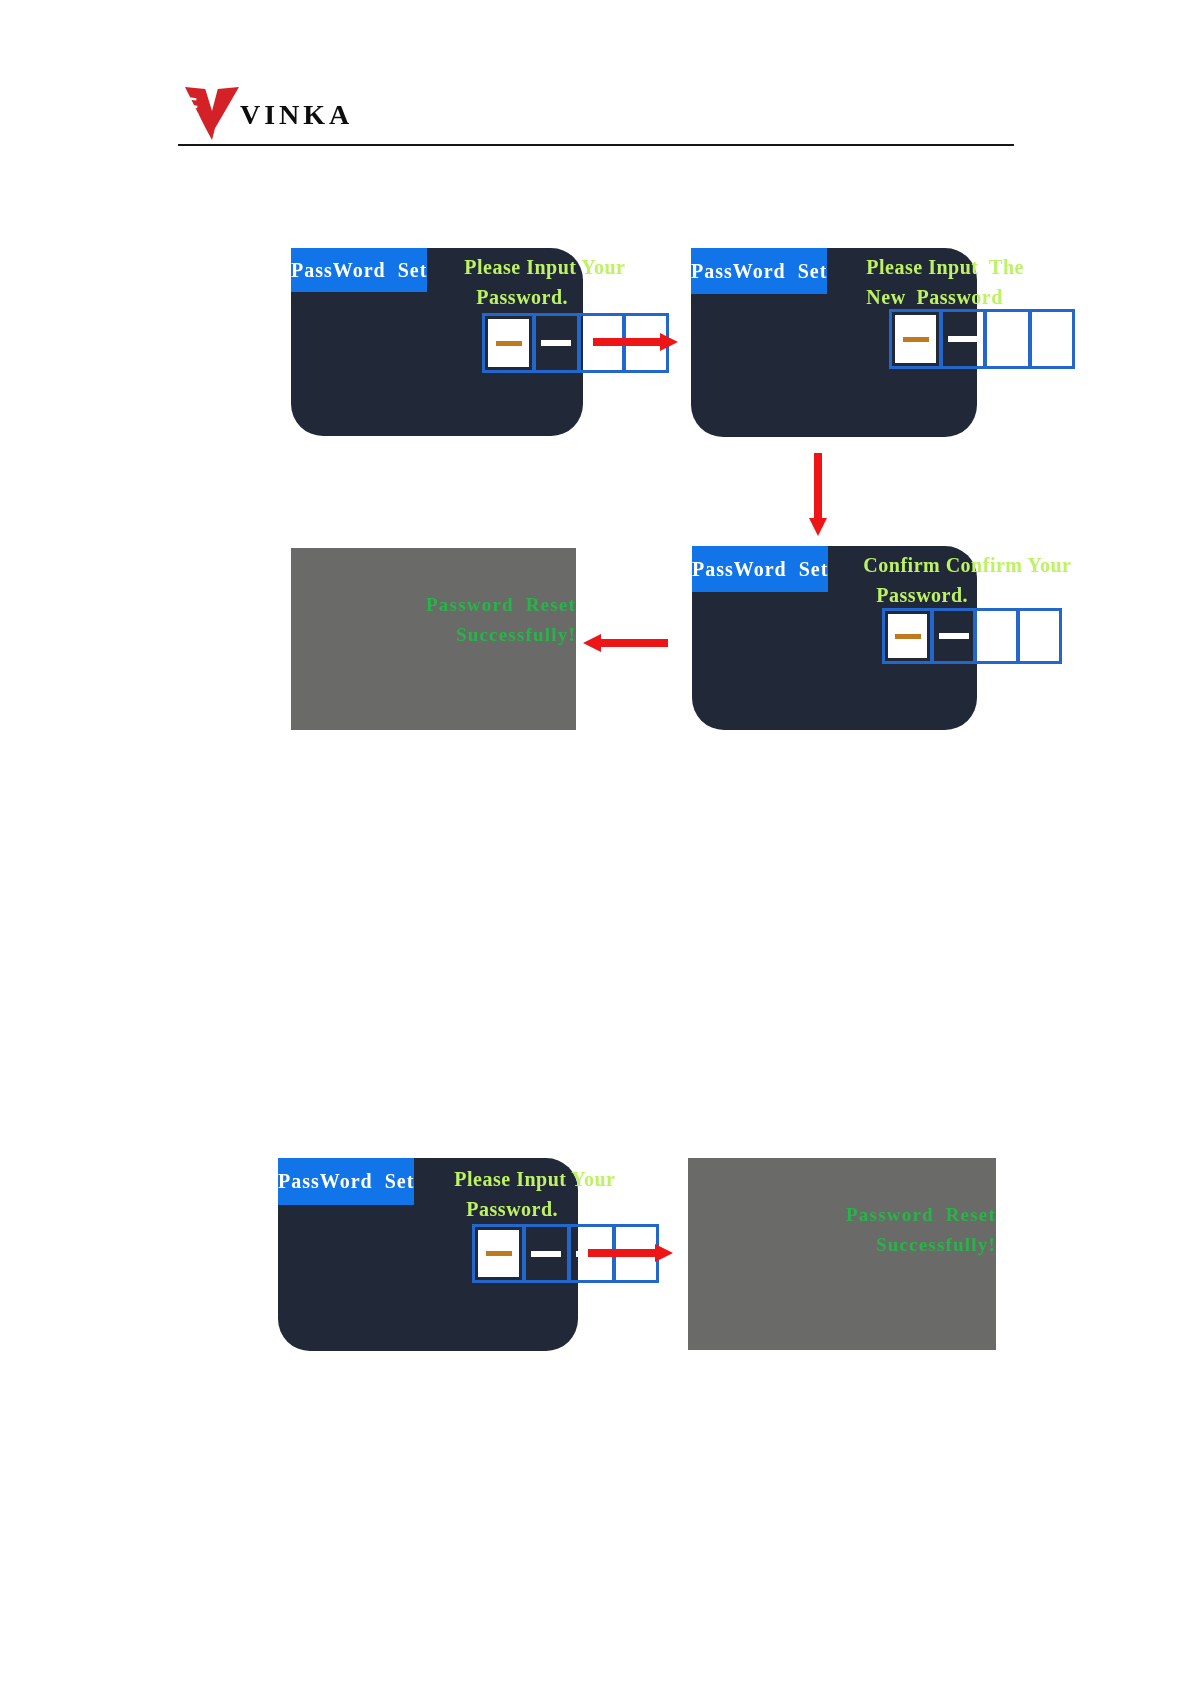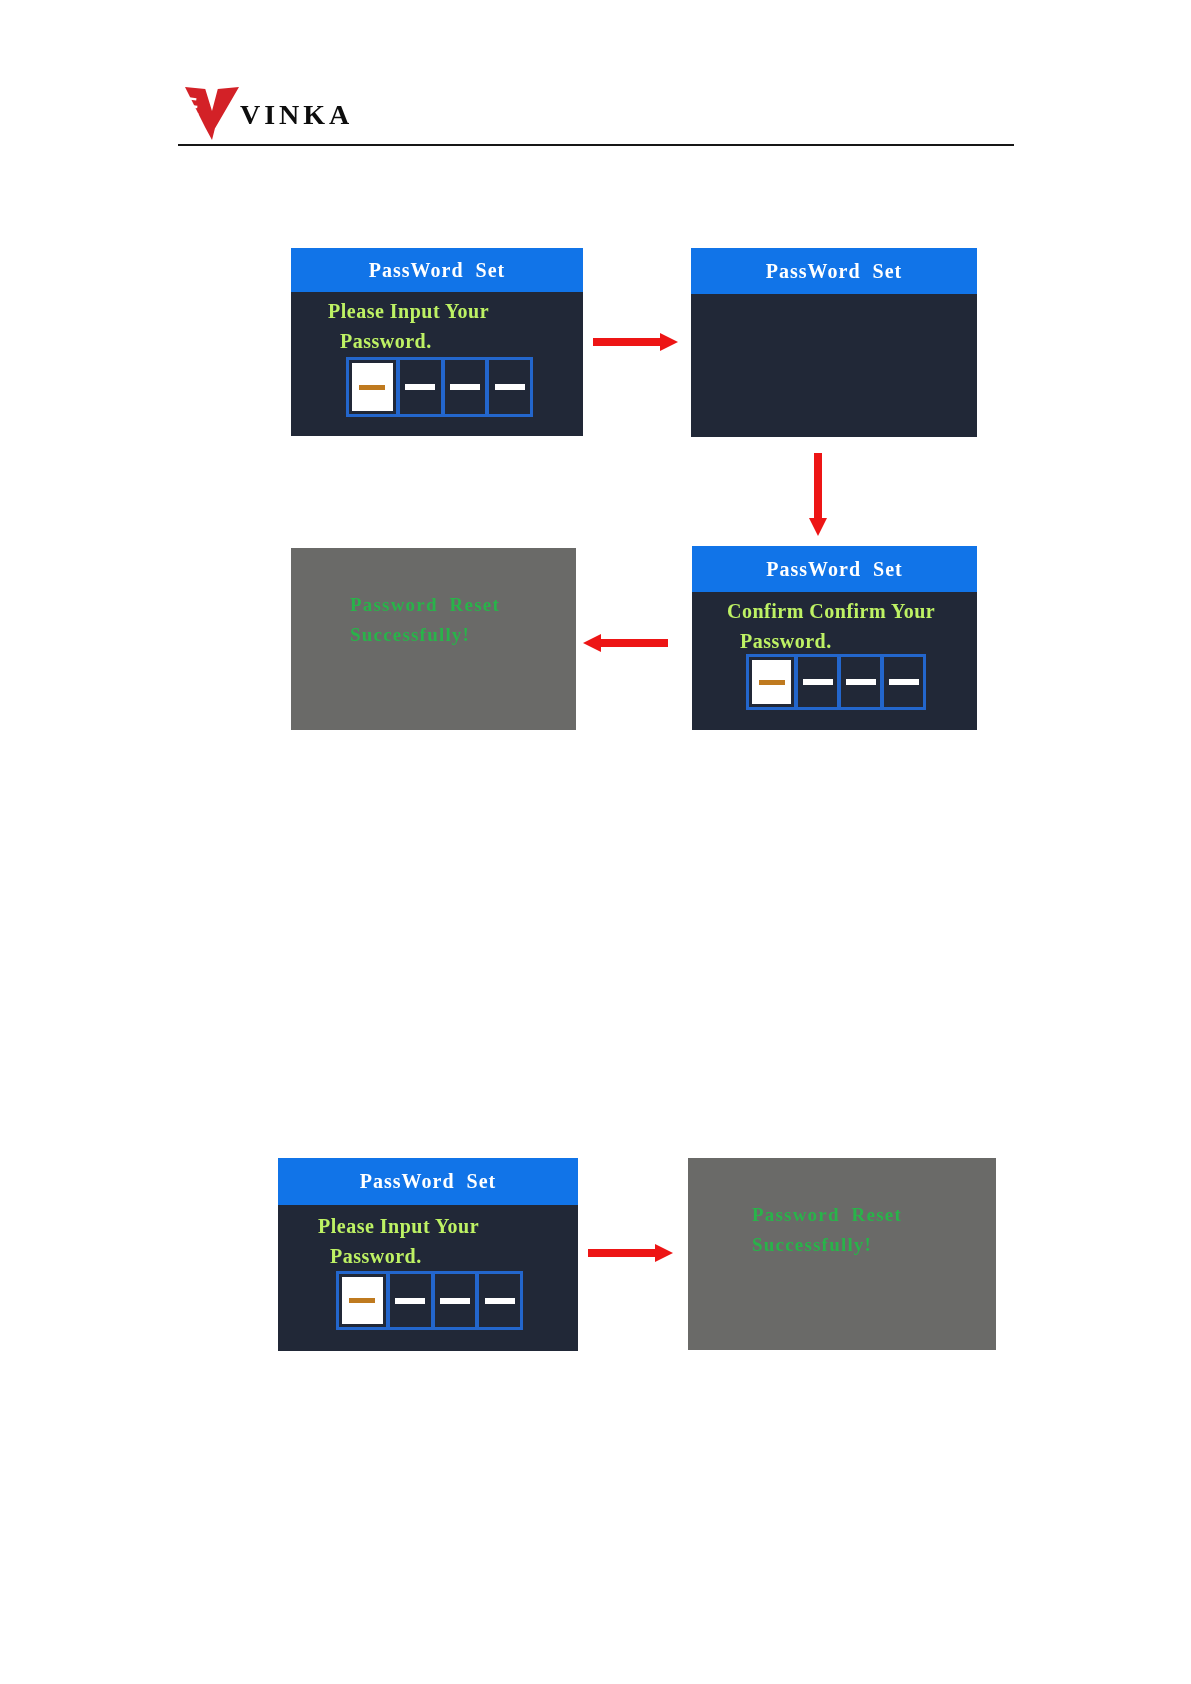--- a/index.html
+++ b/index.html
@@ -12,21 +12,21 @@
   .logo-wrap { position:absolute; left:183px; top:86px; }
   .logo-icon { position:absolute; left:0; top:0; width:58px; height:54px; }
   .brand-text {
     position:absolute; left:57px; top:13px;
     font-size:28px; font-weight:bold; letter-spacing:4px; color:#0d0d0d;
     white-space:pre;
   }
   .rule { position:absolute; left:178px; top:144px; width:836px; height:2px; background:#161616; }
 
   
-  .screen { position:absolute; background:#212837; display:flex; flex-direction:column; }
+  .screen { position:absolute; background:#212837; display:flex; flex-direction:row;border-radius:32px; }
   .screen-header {
     background:#1174e8; display:flex; align-items:center; justify-content:center;
     flex:0 0 auto;
   }
   .screen-title {
     color:#ffffff; font-weight:bold; font-size:20px; letter-spacing:1px; white-space:pre;
   }
   .screen-body { position:relative; flex:1 1 auto; }
   .bline {
     color:#bef264; font-weight:bold; font-size:20px; letter-spacing:0.5px;
@@ -48,21 +48,21 @@
     width:100%; height:100%; background:#ffffff; box-sizing:border-box;
     display:flex; align-items:center; justify-content:center;
   }
   .dash-w { width:30px; height:6px; background:#ffffff; }
   .dash-o { width:26px; height:5px; background:#bf7a1f; }
 
   
   .gray-screen { position:absolute; background:#6a6a68; box-sizing:border-box; }
   .gline {
     color:#29b34a; font-weight:bold; font-size:19px; letter-spacing:1.2px;
-    line-height:30px; white-space:pre;
+    line-height:30px; white-space:pre;text-align:right;
   }
 
   
   .arrow { position:absolute; display:flex; align-items:center; }
   .arrow.vertical { flex-direction:column; }
   .shaft-h { width:67px; height:8px; background:#ed1515; }
   .shaft-v { width:8px; height:65px; background:#ed1515; }
   .head-right { width:0; height:0; border-top:9px solid transparent; border-bottom:9px solid transparent; border-left:18px solid #ed1515; }
   .head-left  { width:0; height:0; border-top:9px solid transparent; border-bottom:9px solid transparent; border-right:18px solid #ed1515; }
   .head-down  { width:0; height:0; border-left:9px solid transparent; border-right:9px solid transparent; border-top:18px solid #ed1515; }
@@ -111,20 +111,40 @@
 
   <div class="arrow" style="left:593px;top:333px">
     <div class="shaft-h"></div>
     <div class="head-right"></div>
   </div>
 
   <div class="screen" style="left:691px;top:248px;width:286px;height:189px">
     <div class="screen-header" style="height:46px">
       <span class="screen-title">PassWord  Set</span>
     </div>
+    <div class="screen-body">
+      <div class="bline" style="margin-left:39px;margin-top:4px">Please Input  The</div>
+      <div class="bline" style="margin-left:39px">New  Password</div>
+      <div class="pwbox" style="left:62px;top:61px;width:186px;height:60px">
+        <div class="pwcell active">
+          <div class="wbox">
+              <div class="dash-o"></div>
+            </div>
+        </div>
+        <div class="pwcell">
+            <div class="dash-w"></div>
+          </div>
+        <div class="pwcell">
+            <div class="dash-w"></div>
+          </div>
+        <div class="pwcell">
+            <div class="dash-w"></div>
+          </div>
+      </div>
+    </div>
   </div>
 
   <div class="arrow vertical" style="left:809px;top:453px">
     <div class="shaft-v"></div>
     <div class="head-down"></div>
   </div>
 
   <div class="gray-screen" style="left:291px;top:548px;width:285px;height:182px;padding:42px 0 0 59px">
     <div class="gline">Password  Reset</div>
     <div class="gline">Successfully!</div>

